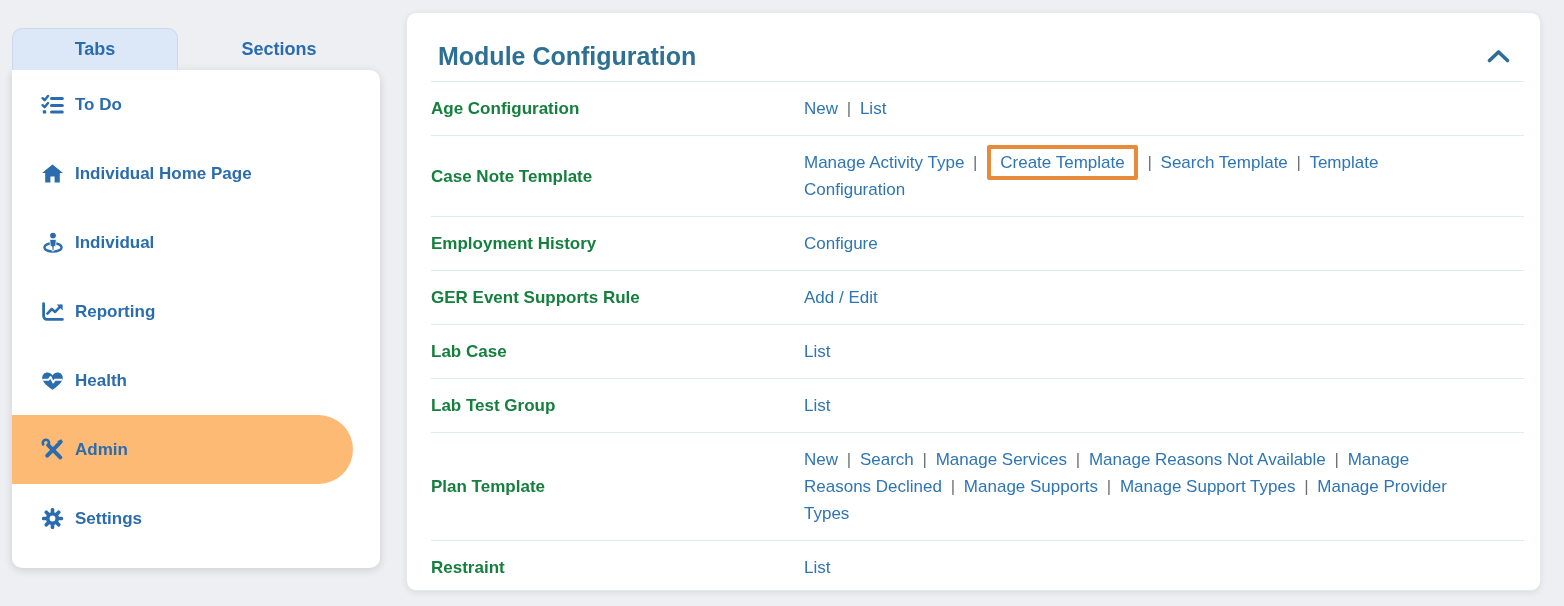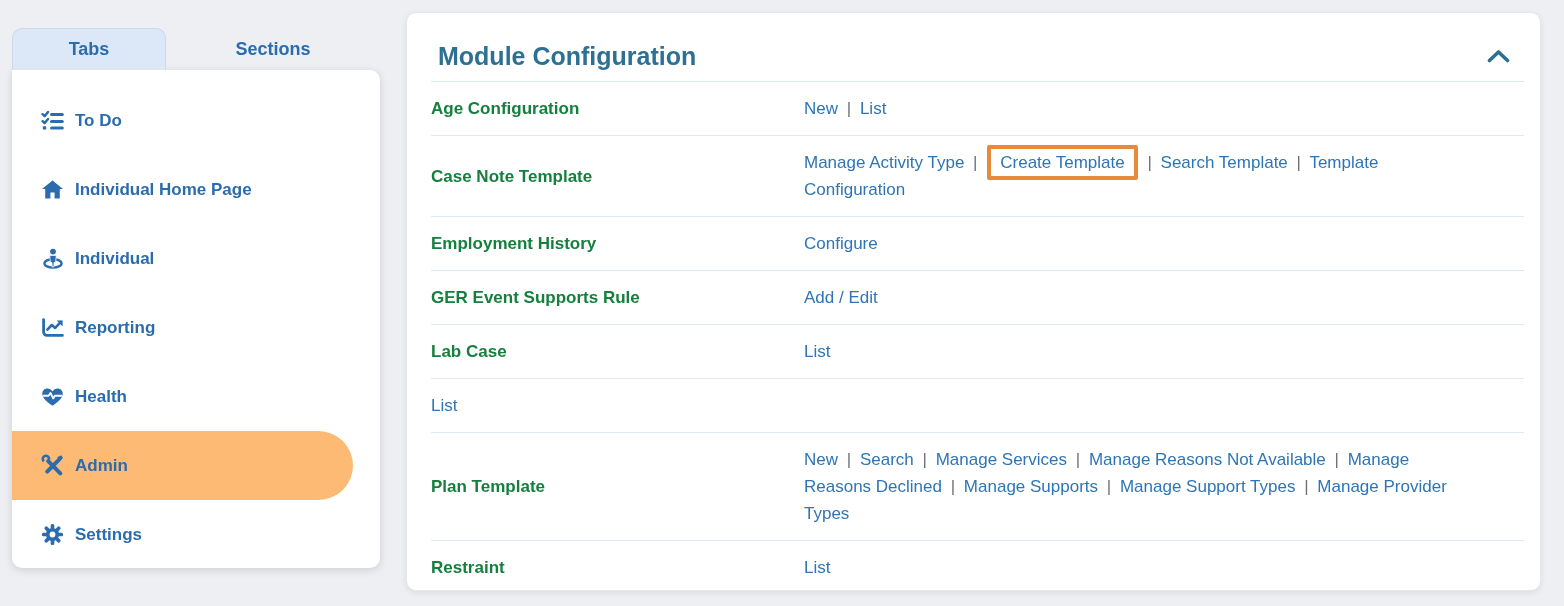--- a/index.html
+++ b/index.html
@@ -11,31 +11,31 @@
   }
 
   
   .sidebar { position:absolute; left:12px; top:28px; width:368px; }
   .tabs-row { display:flex; height:42px; }
   .tab {
     display:flex; align-items:center; justify-content:center;
     font-size:18px; font-weight:bold; color:#2a6cae; cursor:pointer;
   }
   .tab.active {
-    width:154px;
+    width:166px;
     background:#dce8f8;
     border:1px solid #ccd9ec; border-bottom:none;
     border-radius:10px 10px 0 0;
   }
   .tab.inactive { flex:1; }
   .side-panel {
     background:#ffffff; height:498px;
     border-radius:0 10px 10px 10px;
     box-shadow:0 2px 8px rgba(0,0,0,0.14);
-    padding-top:16px;
+    padding-top:0;
   }
   .side-item {
     height:69px; display:flex; align-items:center;
     padding-left:28px; cursor:pointer;
   }
   .side-item.active {
     background:#fdba74; width:341px;
     border-radius:0 35px 35px 0;
   }
   .side-item .icon { width:25px; height:23px; margin-right:10px; flex-shrink:0; display:flex; align-items:center; justify-content:center; }
@@ -194,20 +194,21 @@
       </div>
       <div class="cfg-row">
         <div class="row-label">GER Event Supports Rule</div>
         <div class="row-links"><a>Add / Edit</a></div>
       </div>
       <div class="cfg-row">
         <div class="row-label">Lab Case</div>
         <div class="row-links"><a>List</a></div>
       </div>
       <div class="cfg-row">
+        <div class="row-label">Lab Test Group</div>
         <div class="row-links"><a>List</a></div>
       </div>
       <div class="cfg-row">
         <div class="row-label">Plan Template</div>
         <div class="row-links"><a>New</a> <span class="sep">|</span> <a>Search</a> <span class="sep">|</span> <a>Manage Services</a> <span class="sep">|</span> <a>Manage Reasons Not Available</a> <span class="sep">|</span> <a>Manage Reasons Declined</a> <span class="sep">|</span> <a>Manage Supports</a> <span class="sep">|</span> <a>Manage Support Types</a> <span class="sep">|</span> <a>Manage Provider Types</a></div>
       </div>
       <div class="cfg-row">
         <div class="row-label">Restraint</div>
         <div class="row-links"><a>List</a></div>
       </div>

